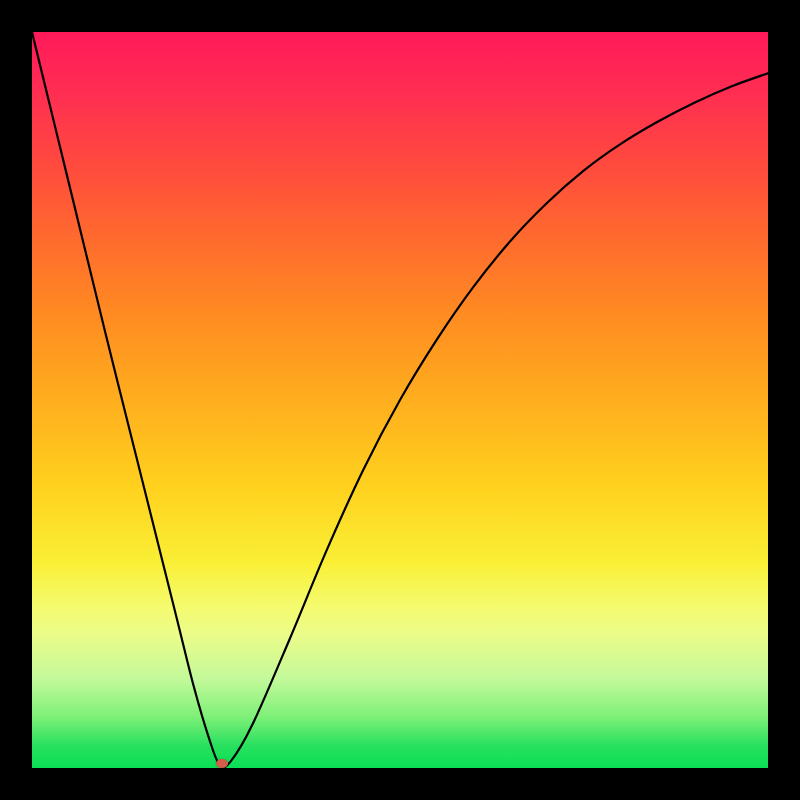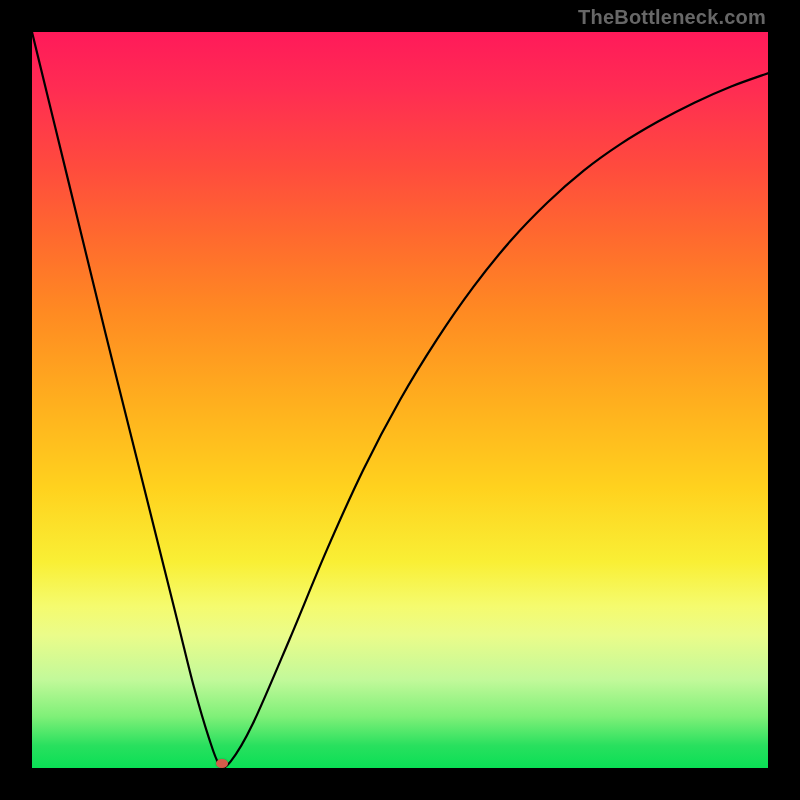--- a/index.html
+++ b/index.html
@@ -64,20 +64,19 @@
     height: 9px;
     background: #d45c4a;
     border-radius: 50%;
     box-shadow: 0 0 2px rgba(0,0,0,0.3);
   }
 </style>
 </head>
 <body>
 
 <div class="frame">
-  <div class="watermark">TheBottleneck.com</div>
   <div class="plot-area">
     <svg class="curve" viewBox="0 0 736 736" preserveAspectRatio="none">
       <path id="curve-path" fill="none" stroke="#000" stroke-width="2.2" stroke-linejoin="round" stroke-linecap="round" d="M 0.00 0.00 C 6.13 25.15, 24.53 100.59, 36.80 150.88 C 49.07 201.17, 61.33 252.08, 73.60 301.76 C 85.87 351.44, 100.59 409.71, 110.40 448.96 C 120.21 488.21, 126.35 512.75, 132.48 537.28 C 138.61 561.81, 142.29 576.53, 147.20 596.16 C 152.11 615.79, 157.01 636.89, 161.92 655.04 C 166.83 673.19, 172.35 692.09, 176.64 705.09 C 180.93 718.09, 184.00 729.01, 187.68 733.06 C 191.36 737.10, 193.20 736.25, 198.72 729.38 C 204.24 722.51, 210.99 712.20, 220.80 691.84 C 230.61 671.48, 245.33 636.03, 257.60 607.20 C 269.87 578.37, 282.13 547.09, 294.40 518.88 C 306.67 490.67, 318.93 463.07, 331.20 437.92 C 343.47 412.77, 355.73 389.71, 368.00 368.00 C 380.27 346.29, 392.53 326.54, 404.80 307.65 C 417.07 288.76, 429.33 271.09, 441.60 254.66 C 453.87 238.22, 466.13 223.01, 478.40 209.02 C 490.67 195.04, 502.93 182.53, 515.20 170.75 C 527.47 158.98, 539.73 148.18, 552.00 138.37 C 564.27 128.55, 576.53 119.97, 588.80 111.87 C 601.07 103.78, 613.33 96.66, 625.60 89.79 C 637.87 82.92, 650.13 76.54, 662.40 70.66 C 674.67 64.77, 686.93 59.37, 699.20 54.46 C 711.47 49.56, 729.87 43.42, 736.00 41.22"></path>
     </svg>
     <div id="marker" class="marker" style="left: 183.888px; top: 727.084px; background: rgb(212, 92, 74);"></div>
   </div>
 </div>
 
 </body></html>

